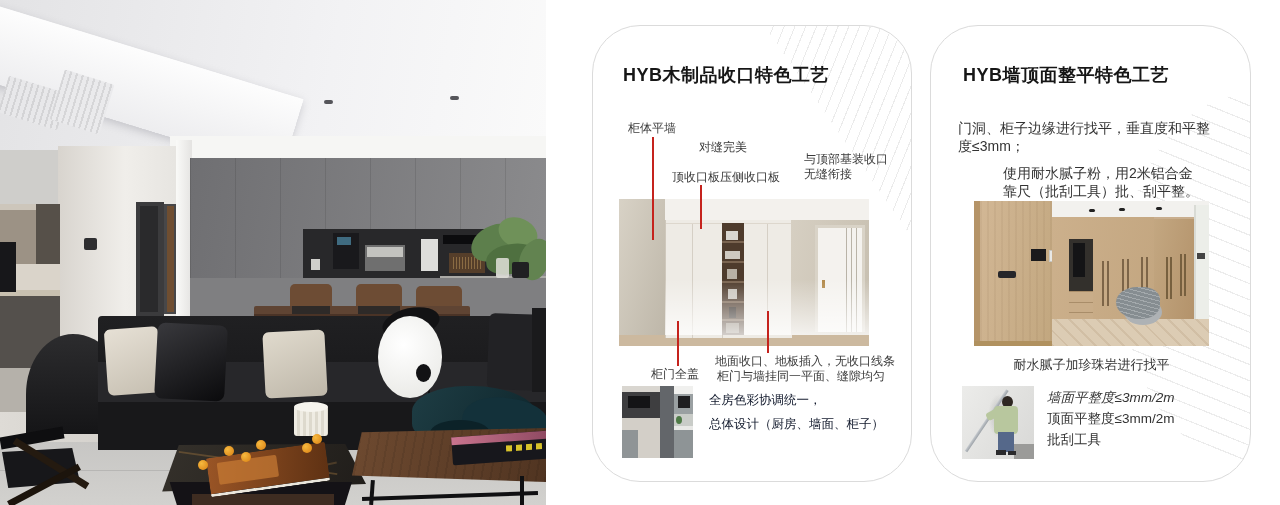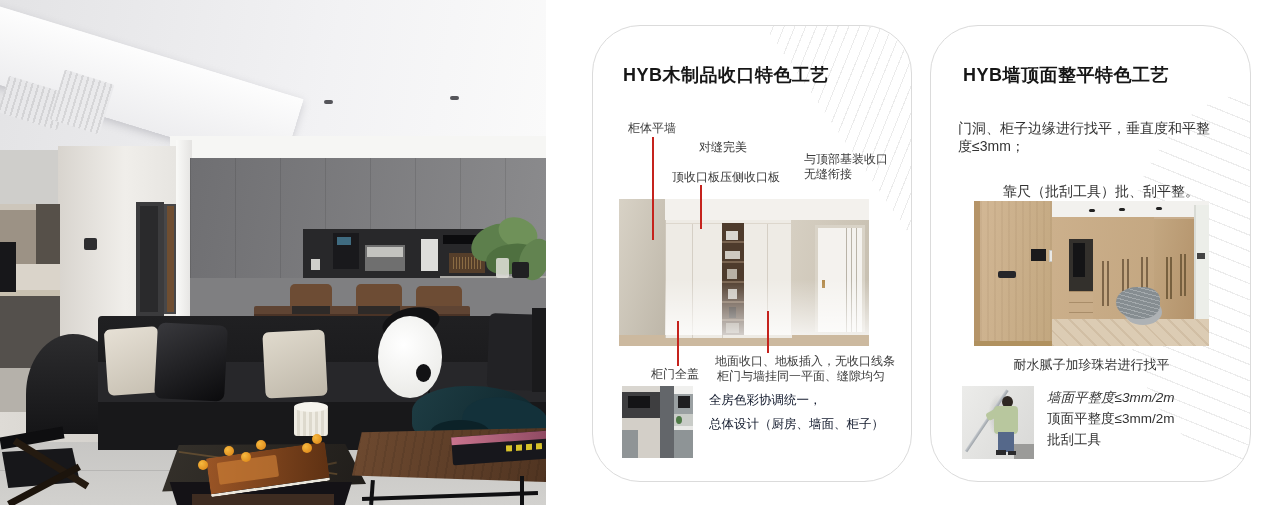--- a/index.html
+++ b/index.html
@@ -231,20 +231,21 @@
     <span class="a note" style="left:116px;top:366px;">全房色彩协调统一，</span>
     <span class="a note" style="left:116px;top:390px;">总体设计（厨房、墙面、柜子）</span>
   </section>
 
   <section class="card" style="left:930px;width:319px;">
     <div class="leaf"></div>
     <h2 class="a title" style="left:32px;top:37px;margin:0;">HYB墙顶面整平特色工艺</h2>
 
     <span class="a body14" style="left:27px;top:94px;">门洞、柜子边缘进行找平，垂直度和平整</span>
     <span class="a body14" style="left:27px;top:112px;">度≤3mm；</span>
+    <span class="a body14" style="left:72px;top:139px;">使用耐水腻子粉，用2米铝合金</span>
     <span class="a body14" style="left:72px;top:157px;">靠尺（批刮工具）批、刮平整。</span>
 
     <div class="a" style="left:43px;top:175px;width:235px;height:145px;overflow:hidden;background:#c9ae8e;">
       <div class="a" style="left:70px;top:0;width:165px;height:16px;background:#f2f1ee;"></div>
       <div class="a" style="left:115px;top:8px;width:6px;height:3px;background:#222222;border-radius:2px;"></div>
       <div class="a" style="left:145px;top:7px;width:6px;height:3px;background:#222222;border-radius:2px;"></div>
       <div class="a" style="left:182px;top:6px;width:6px;height:3px;background:#222222;border-radius:2px;"></div>
       <div class="a" style="left:0;top:0;width:6px;height:145px;background:#b59468;"></div>
       <div class="a" style="left:6px;top:0;width:72px;height:140px;background:linear-gradient(100deg,#d2b795,#c2a77f);">
         <div class="a" style="left:0;top:0;width:72px;height:140px;background:repeating-linear-gradient(90deg,rgba(120,90,60,.08) 0 2px,transparent 2px 7px);"></div>

